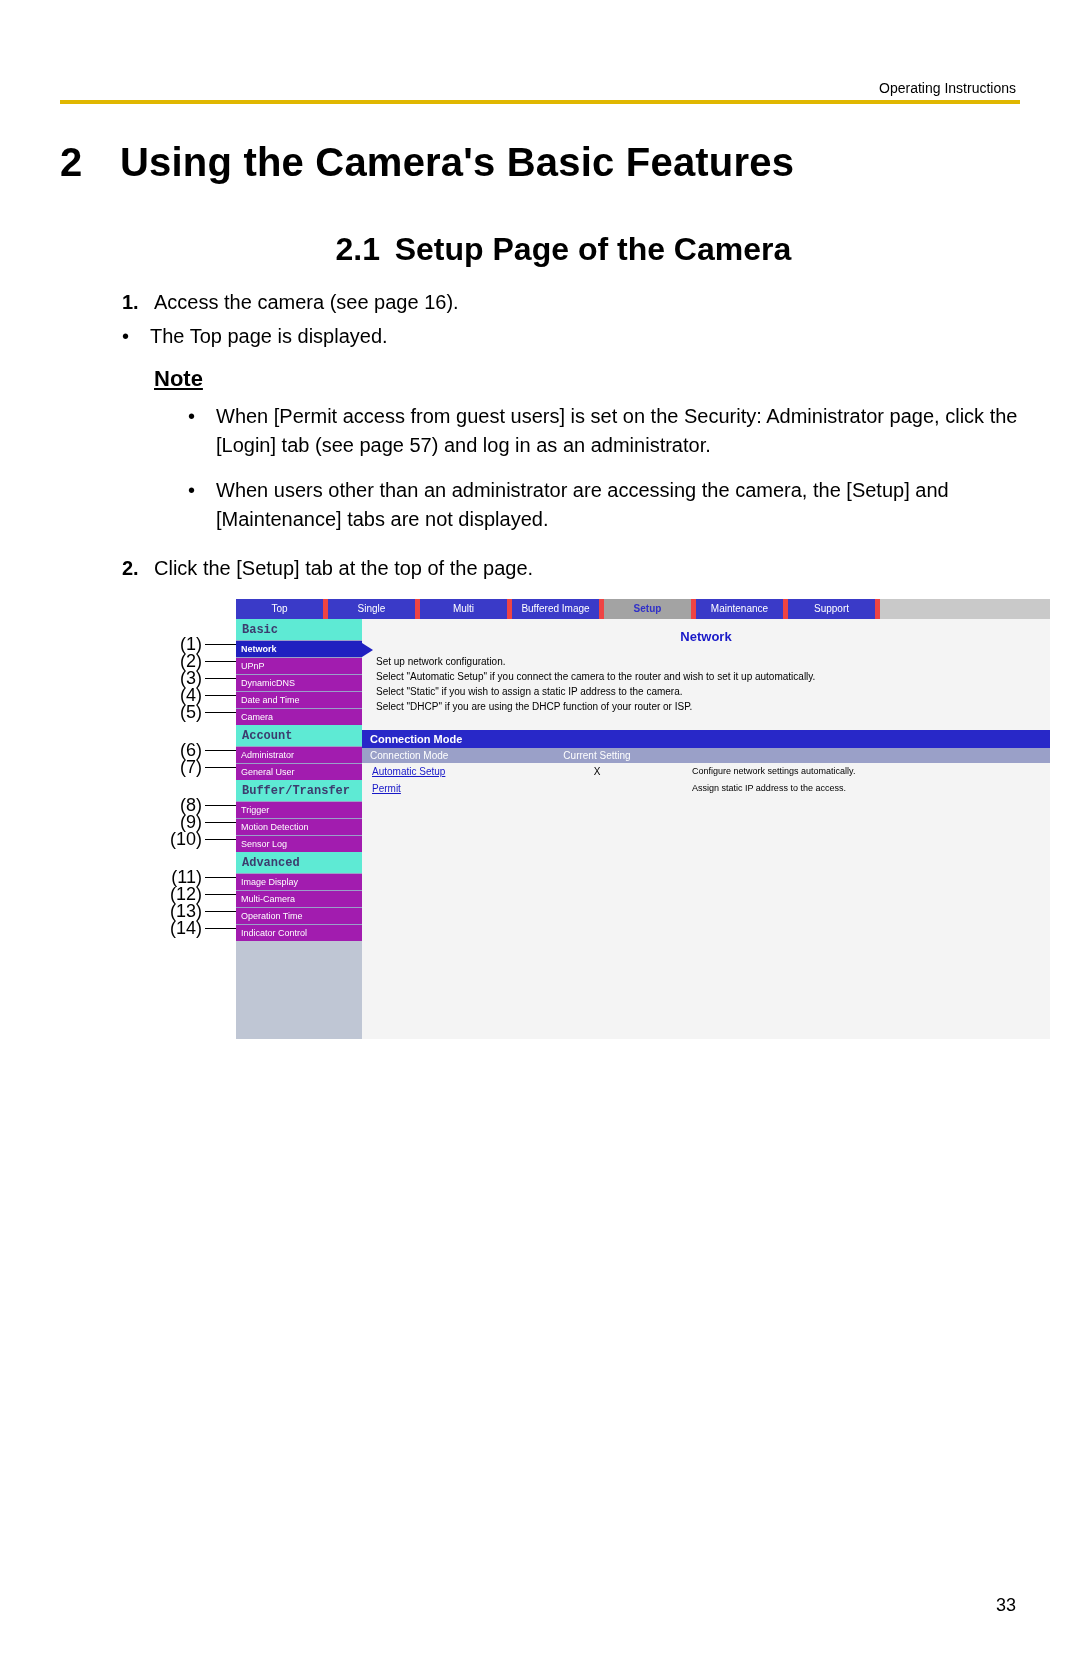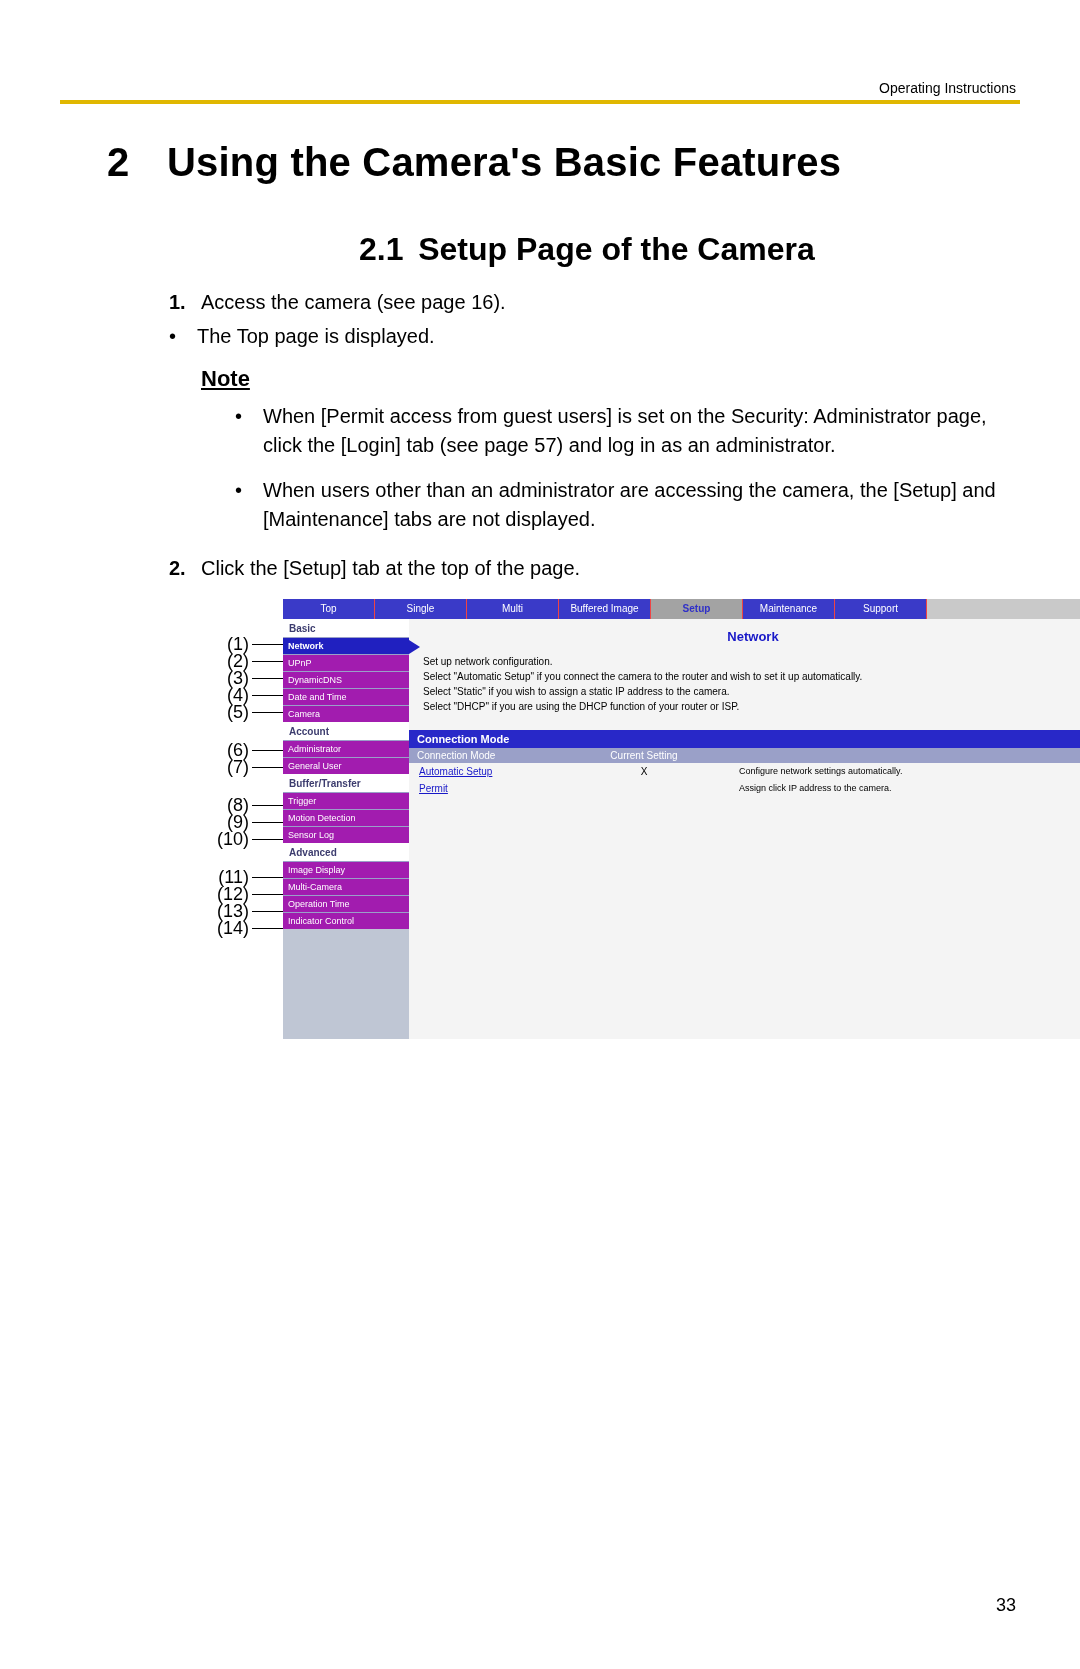--- a/index.html
+++ b/index.html
@@ -7,21 +7,20 @@
   body {
     width: 1080px;
     height: 1669px;
     font-family: Arial, Helvetica, sans-serif;
     color: #000;
     position: relative;
     background: #fff;
   }
   .page {
     padding: 90px 52px 0 60px;
-    margin-left: 47px;
   }
   .header-line {
     position: absolute;
     left: 60px;
     right: 60px;
     top: 100px;
     height: 4px;
     background: #e0b700;
   }
   .header-text {
@@ -85,36 +84,37 @@
     height: 20px;
     background: #c9c9c9;
     font-size: 10px;
   }
   .tabs .tab {
     flex: 0 0 92px;
     text-align: center;
     line-height: 19px;
     background: #3a3ac8;
     color: #fff;
-    border-right: 1px solid #ef4444;
+    border-right: 5px solid #ef4444;
   }
   .tabs .tab.active { background: #a3a3a3; color:#3030c8; font-weight: bold; }
   .below-tabs { display:flex; height: calc(100% - 20px); }
   .sidebar {
     width: 126px;
     background: #bfc6d4;
     font-size: 10px;
     color: #fff;
   }
   .sidebar .grp-hdr {
-    background: #ffffff;
+    background: #5eead4;
     color: #3c3c6e;
     font-weight: bold;
     padding: 4px 6px 3px 6px;
-    font-size: 10px;
+    font-size: 12px;
+    font-family: Liberation Mono, monospace;
   }
   .sidebar .item {
     background: #a21caf;
     color: #fff;
     padding: 0 5px;
     border-top: 1px solid #9aa0c8;
     height: 17px;
     line-height: 17px;
     font-size: 9px;
     display:flex;
@@ -335,21 +335,21 @@
               <th></th>
             </tr>
             <tr>
               <td class="link">Automatic Setup</td>
               <td class="center">X</td>
               <td class="hint">Configure network settings automatically.</td>
             </tr>
             <tr>
               <td class="link">Permit</td>
               <td class="center"></td>
-              <td class="hint">Assign click IP address to the camera.</td>
+              <td class="hint">Assign static IP address to the access.</td>
             </tr>
           </tbody>
             </table>
         </div>
       </div>
     </div>
   </div>
 </div>
 
 <div class="page-number">33</div>

